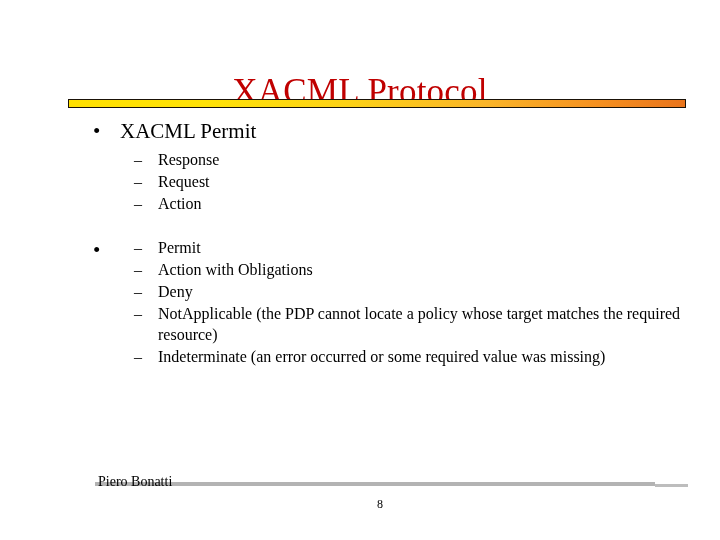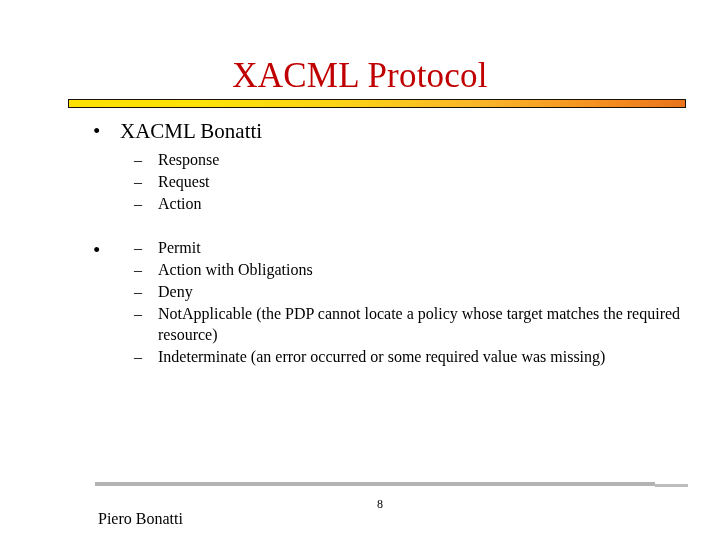--- a/index.html
+++ b/index.html
@@ -18,21 +18,21 @@
   .slide {
     position: relative;
     width: 720px;
     height: 540px;
     box-sizing: border-box;
   }
 
   
   .slide-title {
     position: absolute;
-    top: 32px;
+    top: 48px;
     left: 0;
     width: 720px;
     text-align: center;
     color: #c00000;
     font-size: 35px;
     font-weight: normal;
     line-height: 42px;
     letter-spacing: 0.2px;
     white-space: nowrap;
   }
@@ -134,22 +134,22 @@
     left: 655px;
     top: 484px;
     width: 33px;
     height: 3px;
     background: #bdbdbd;
   }
 
   .footer-author {
     position: absolute;
     left: 98px;
-    top: 512px;
-    font-size: 16px;
+    top: 475px;
+    font-size: 14px;
     line-height: 13px;
     color: #000000;
     white-space: nowrap;
   }
 
   .footer-pagenum {
     position: absolute;
     left: 0;
     top: 497px;
     width: 760px;
@@ -166,21 +166,21 @@
 
   <h1 class="slide-title">XACML Protocol</h1>
 
   <div class="title-rule"></div>
 
   <div class="body-content">
     <ul class="level1">
 
       <li class="l1">
         <span class="bullet">•</span>
-        <span class="l1-text">XACML Bonatti</span>
+        <span class="l1-text">XACML Permit</span>
         <ul class="level2">
           <li class="l2">
             <span class="dash">–</span>
             <span class="l2-text">Response</span>
           </li>
           <li class="l2">
             <span class="dash">–</span>
             <span class="l2-text">Request</span>
           </li>
           <li class="l2">

